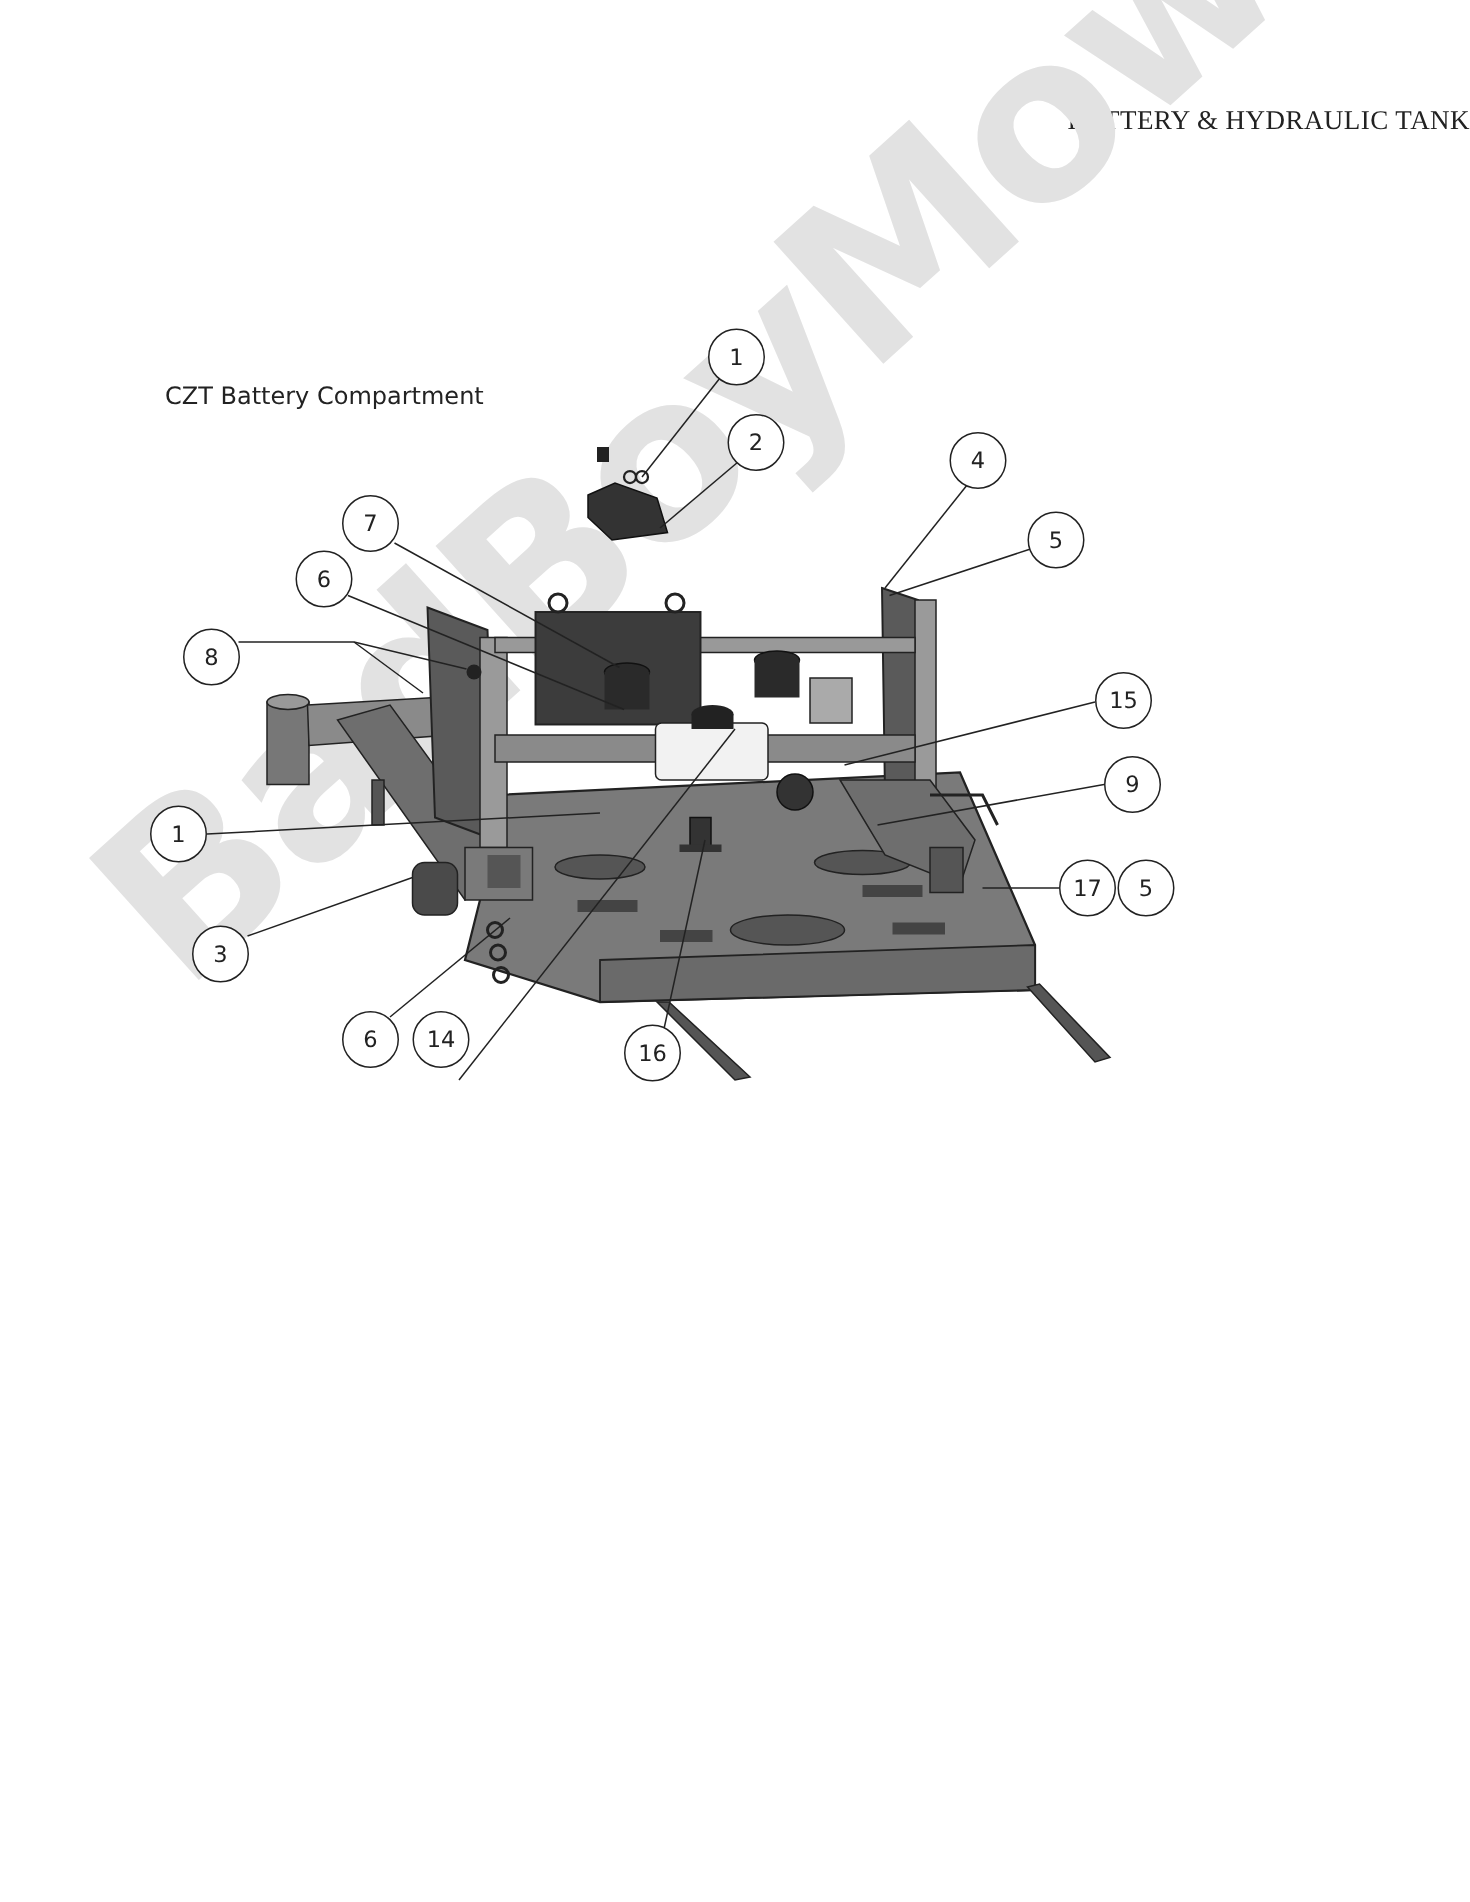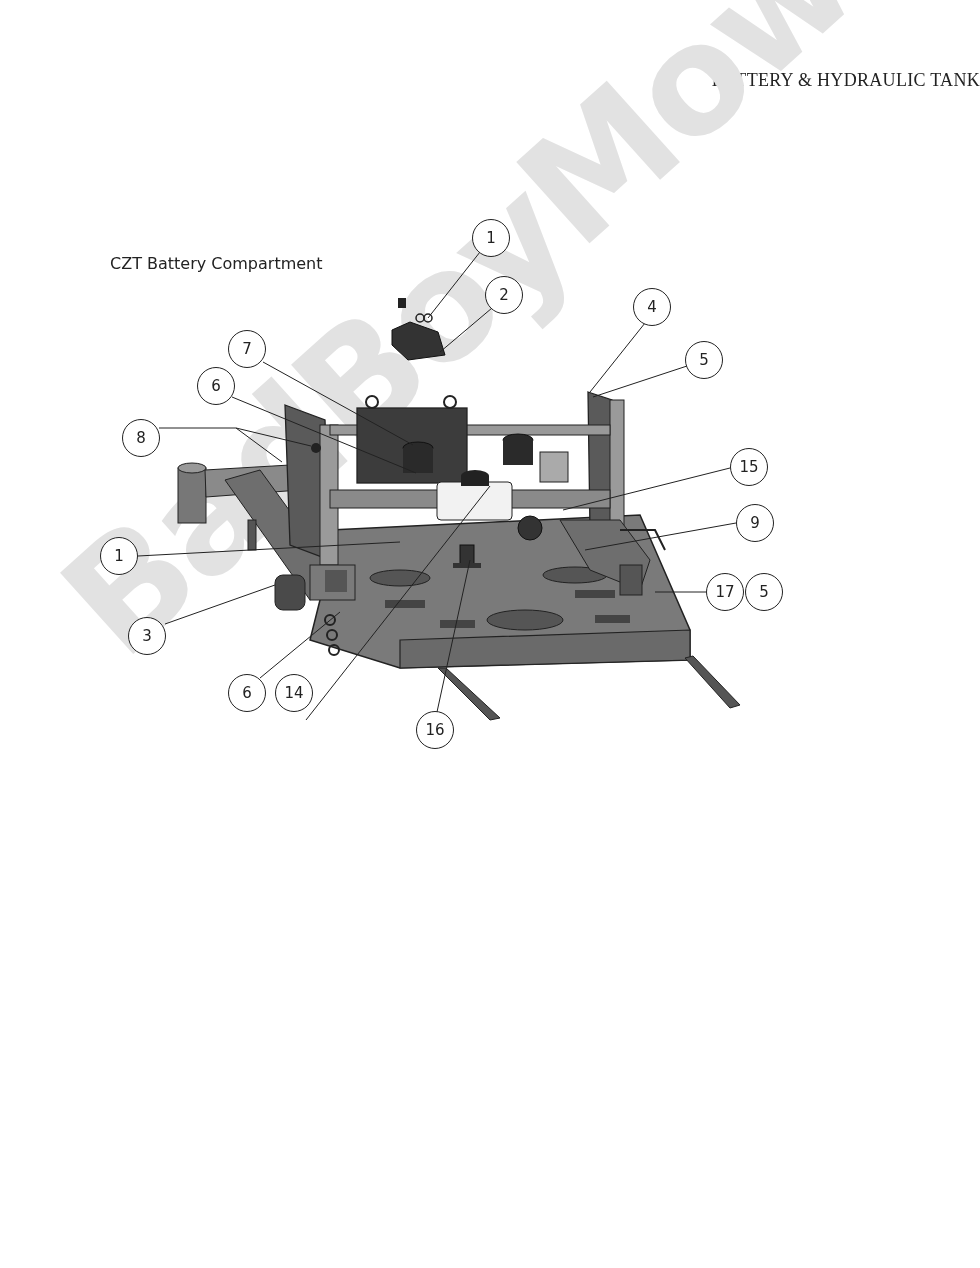--- a/index.html
+++ b/index.html
@@ -156,13 +156,13 @@
 <div class="callout" style="left:216px;top:386px">6</div>
 <div class="callout" style="left:247px;top:349px">7</div>
 <div class="callout" style="left:141px;top:438px">8</div>
 <div class="callout" style="left:755px;top:523px">9</div>
 <div class="callout" style="left:119px;top:556px">1</div>
 <div class="callout" style="left:749px;top:467px">15</div>
 <div class="callout" style="left:764px;top:592px">5</div>
 <div class="callout" style="left:725px;top:592px">17</div>
 <div class="callout" style="left:294px;top:693px">14</div>
 <div class="callout" style="left:247px;top:693px">6</div>
-<div class="callout" style="left:435px;top:730px">16</div>
+<div class="callout" style="left:435px;top:702px">16</div>
 
 </body></html>

